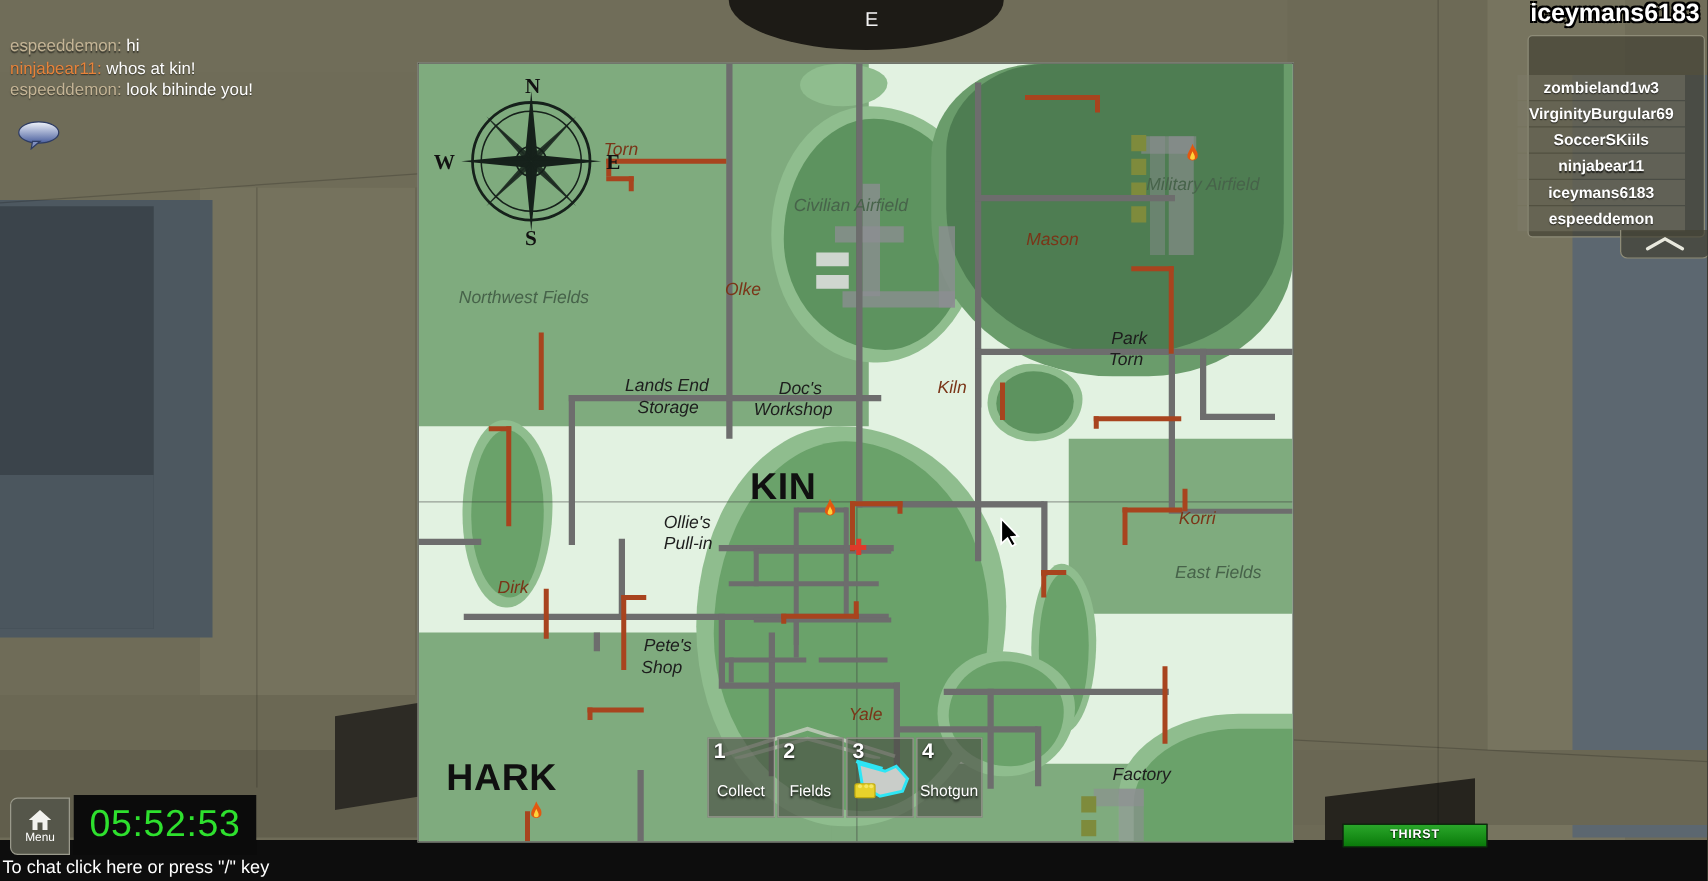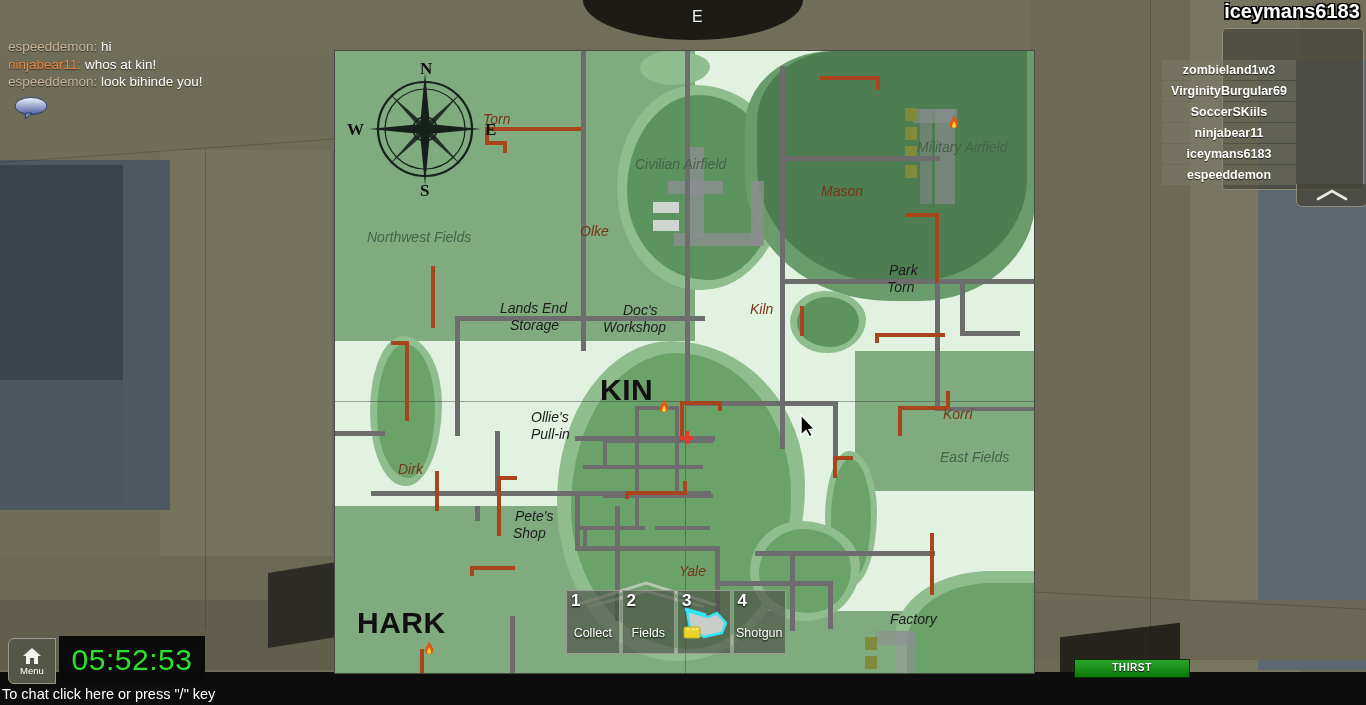--- a/index.html
+++ b/index.html
@@ -23,40 +23,40 @@
   .wall-r1{position:absolute;left:1030px;top:0px;width:160px;height:690px;background:#6d6a56;}
   .wall-r2{position:absolute;left:1190px;top:0px;width:110px;height:690px;background:#77745f;}
   .wall-r3{position:absolute;left:1258px;top:60px;width:108px;height:610px;background:#5c6770;}
   .wall-r-floor{position:absolute;left:1030px;top:600px;width:336px;height:60px;background:#6a6754;}
   .dark-r{position:absolute;left:1060px;top:630px;width:120px;height:50px;background:#26241e;transform:skewY(-7deg);}
   .hairline{position:absolute;background:rgba(0,0,0,.18);height:1px;}
   .hairline-v{position:absolute;background:rgba(0,0,0,.18);width:1px;}
   .bottom-black{position:absolute;left:0;top:672px;width:1366px;height:33px;background:#0d0d0d;}
 
   
-  .chat{position:absolute;left:8px;top:38px;width:330px;}
+  .chat{position:absolute;left:8px;top:28px;width:330px;}
   .chat-line{font-size:13.5px;line-height:17.5px;color:#ffffff;text-shadow:0 1px 1px rgba(0,0,0,.55);white-space:nowrap;}
   .chat-name{color:#c5b596;}
   .chat-name.orange{color:#e8833a;}
   .chat-bubble{position:absolute;left:13px;top:96px;width:36px;height:24px;}
 
   .chat-hint{position:absolute;left:2px;top:686px;font-size:14.5px;color:#ffffff;white-space:nowrap;}
 
   
   .e-label{position:absolute;left:692px;top:8px;font-size:16px;color:#f2f2f2;}
   .open-inv{position:absolute;left:962px;top:2px;width:102px;height:54px;background:#575753;
             border:1px solid #8d8d85;color:#fff;font-size:15px;font-weight:bold;text-align:center;
             display:flex;align-items:center;justify-content:center;line-height:19px;cursor:pointer;}
 
   
   .pl-title{position:absolute;left:1218px;top:0px;width:148px;text-align:center;font-size:20px;font-weight:bold;
             color:#fff;text-shadow:-1.5px -1.5px 0 #000,1.5px -1.5px 0 #000,-1.5px 1.5px 0 #000,1.5px 1.5px 0 #000;}
   .pl-panel{position:absolute;left:1222px;top:28px;width:140px;height:160px;background:rgba(68,67,53,.72);
             border:1px solid #8e8c78;border-radius:4px;}
-  .pl-list{position:absolute;left:1162px;top:60px;width:134px;}
+  .pl-list{position:absolute;left:1214px;top:60px;width:134px;}
   .pl-row{height:20px;display:flex;align-items:center;justify-content:center;background:rgba(126,124,106,.45);
           margin-bottom:1px;}
   .pl-row span{font-size:12.5px;font-weight:bold;color:#fff;text-shadow:0 1px 1px rgba(0,0,0,.7);}
   .pl-chev{position:absolute;left:1296px;top:184px;width:70px;height:22px;background:rgba(68,67,53,.72);
            border:1px solid #8e8c78;border-top:none;border-radius:0 0 6px 6px;display:flex;align-items:center;justify-content:center;}
 
   
   .map{position:absolute;left:334px;top:50px;width:699px;height:622px;background:#e2f2e1;
        border:1px solid #4a4a44;overflow:hidden;}
   .mfield{position:absolute;background:#7fab7e;}

